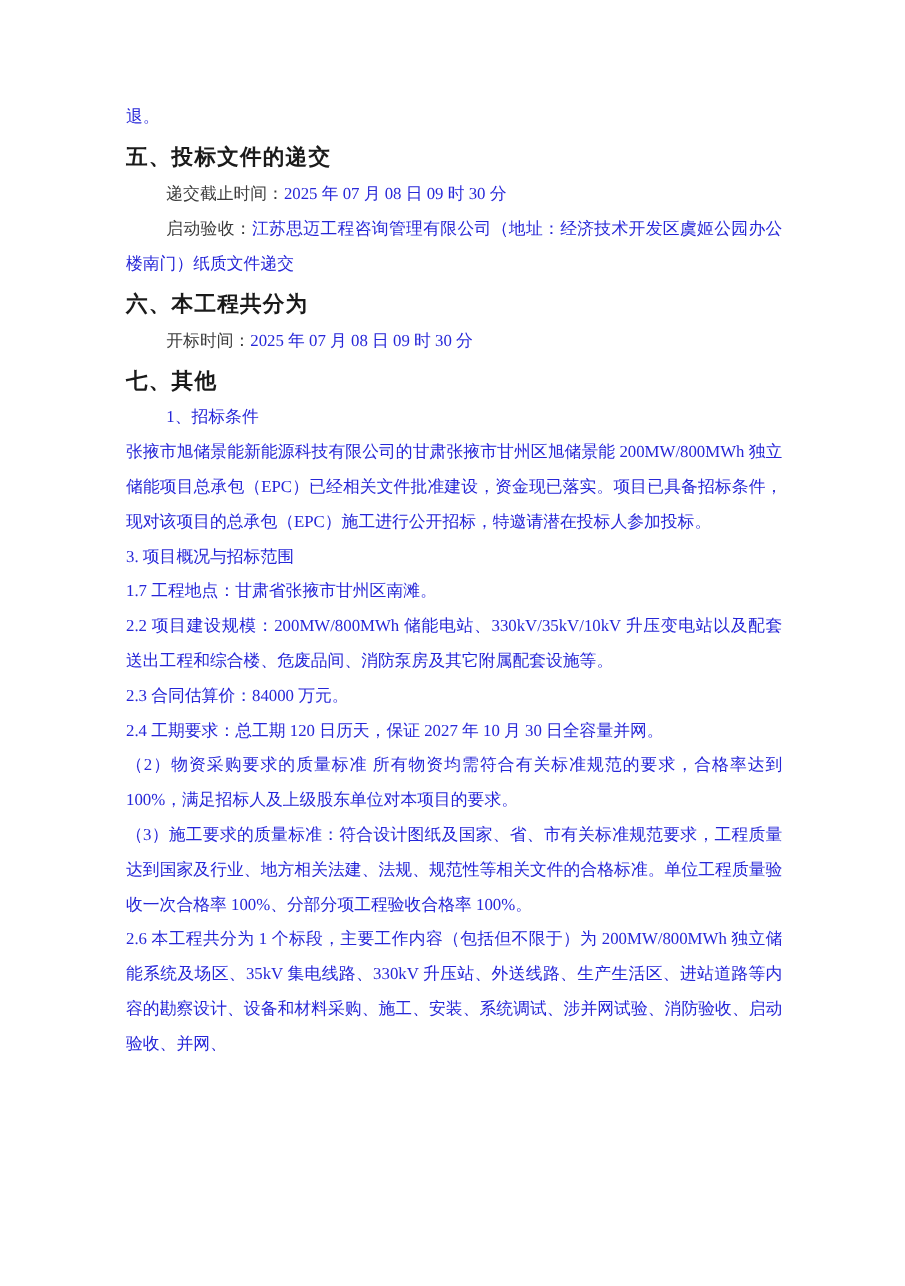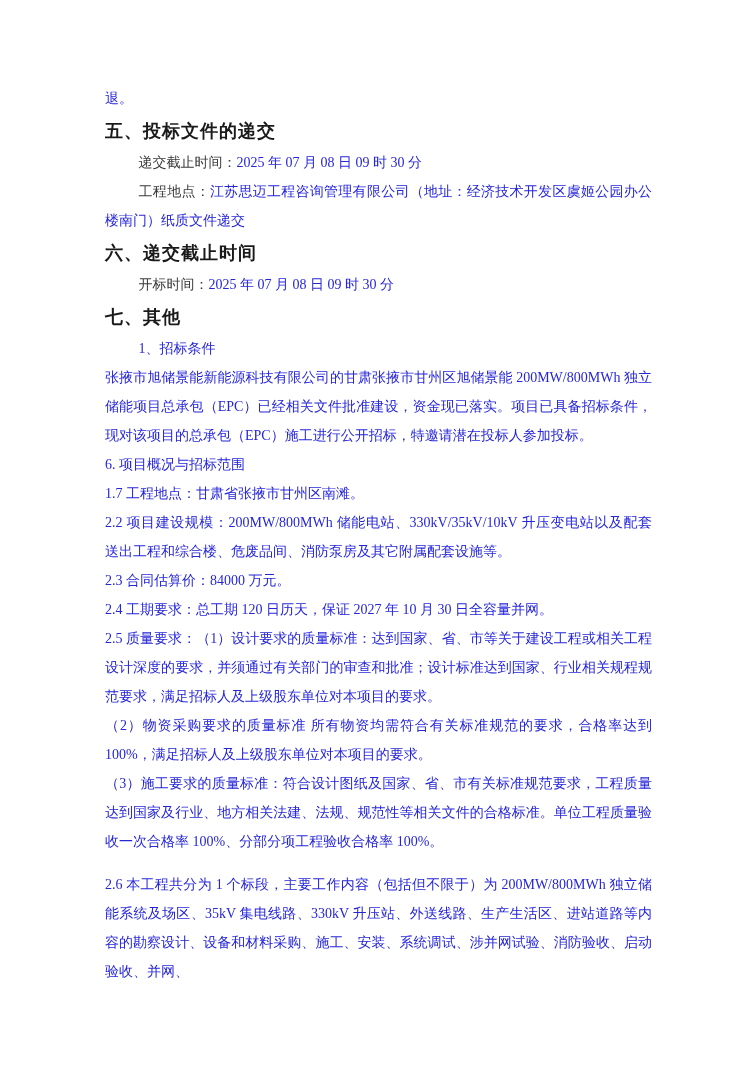--- a/index.html
+++ b/index.html
@@ -31,57 +31,56 @@
   .blue{ color:var(--blue); }
   .black{ color:var(--black); }
   .heading{
     font-size:18px;
     font-weight:bold;
     color:var(--heading);
     line-height:29px;
     margin:4px 0 2px 0;
     letter-spacing:1px;
   }
-  .gap-before{ margin-top:14px; }
+  .gap-before{ }
 </style>
 </head>
 <body>
 
 <main class="page">
 
   <p class="para"><span class="blue">退。</span></p>
 
   <h2 class="heading">五、投标文件的递交</h2>
 
   <p class="para indent"><span class="black">递交截止时间：</span><span class="blue">2025 年 07 月 08 日  09 时 30 分</span></p>
 
-  <p class="para indent"><span class="black">工程地点：</span><span class="blue">江苏思迈工程咨询管理有限公司（地址：经济技术开发区虞姬公园办公楼南门）纸质文件递交</span></p>
+  <p class="para indent"><span class="black">启动验收：</span><span class="blue">江苏思迈工程咨询管理有限公司（地址：经济技术开发区虞姬公园办公楼南门）纸质文件递交</span></p>
 
-  <h2 class="heading">六、递交截止时间</h2>
+  <h2 class="heading">六、本工程共分为</h2>
 
   <p class="para indent"><span class="black">开标时间：</span><span class="blue">2025 年 07 月 08 日  09 时 30 分</span></p>
 
 
   <h2 class="heading">七、其他</h2>
 
   <p class="para indent"><span class="blue">1、招标条件</span></p>
 
   <p class="para">张掖市旭储景能新能源科技有限公司的甘肃张掖市甘州区旭储景能 200MW/800MWh 独立储能项目总承包（EPC）已经相关文件批准建设，资金现已落实。项目已具备招标条件，现对该项目的总承包（EPC）施工进行公开招标，特邀请潜在投标人参加投标。</p>
 
-  <p class="para">6. 项目概况与招标范围</p>
+  <p class="para">3. 项目概况与招标范围</p>
 
   <p class="para">1.7 工程地点：甘肃省张掖市甘州区南滩。</p>
 
   <p class="para">2.2 项目建设规模：200MW/800MWh 储能电站、330kV/35kV/10kV 升压变电站以及配套送出工程和综合楼、危废品间、消防泵房及其它附属配套设施等。</p>
 
   <p class="para">2.3 合同估算价：84000 万元。</p>
 
   <p class="para">2.4 工期要求：总工期 120 日历天，保证 2027 年 10 月 30 日全容量并网。</p>
 
-  <p class="para">2.5 质量要求：（1）设计要求的质量标准：达到国家、省、市等关于建设工程或相关工程设计深度的要求，并须通过有关部门的审查和批准；设计标准达到国家、行业相关规程规范要求，满足招标人及上级股东单位对本项目的要求。</p>
 
   <p class="para">（2）物资采购要求的质量标准 所有物资均需符合有关标准规范的要求，合格率达到 100%，满足招标人及上级股东单位对本项目的要求。</p>
 
   <p class="para">（3）施工要求的质量标准：符合设计图纸及国家、省、市有关标准规范要求，工程质量达到国家及行业、地方相关法建、法规、规范性等相关文件的合格标准。单位工程质量验收一次合格率 100%、分部分项工程验收合格率 100%。</p>
 
   <p class="para gap-before">2.6 本工程共分为 1 个标段，主要工作内容（包括但不限于）为 200MW/800MWh 独立储能系统及场区、35kV 集电线路、330kV 升压站、外送线路、生产生活区、进站道路等内容的勘察设计、设备和材料采购、施工、安装、系统调试、涉并网试验、消防验收、启动验收、并网、</p>
 
 </main>
 
 </body></html>

